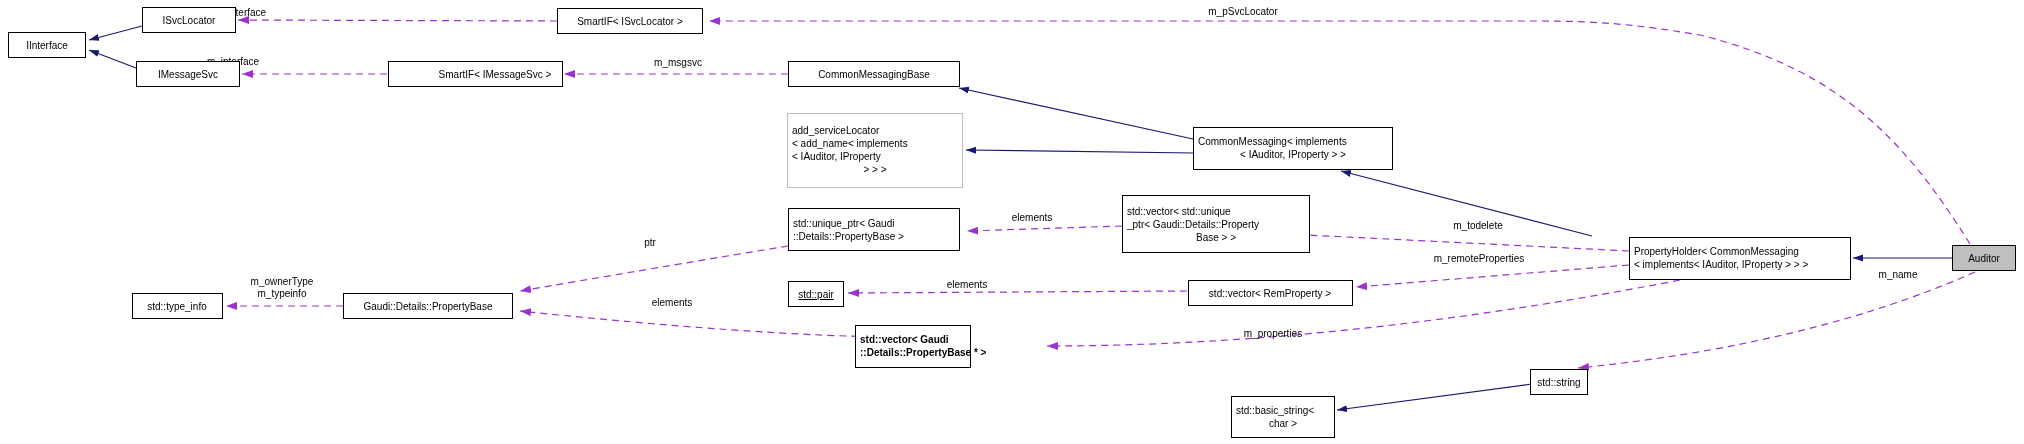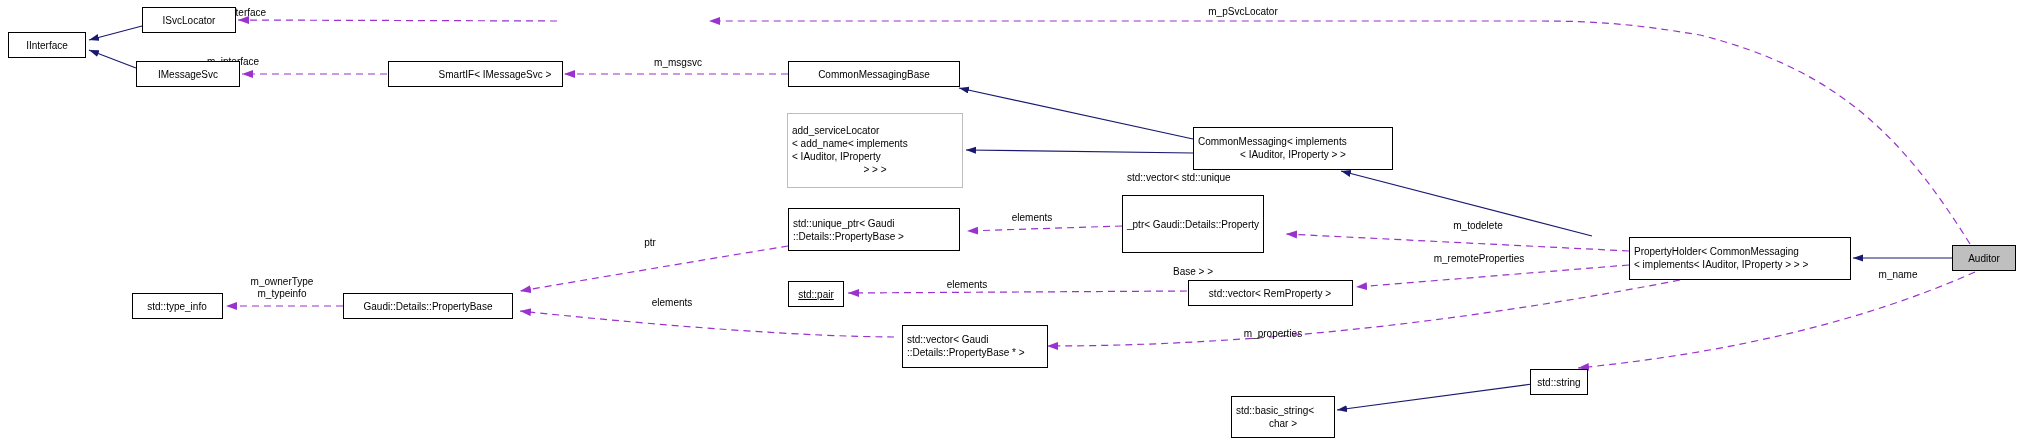--- a/index.html
+++ b/index.html
@@ -110,58 +110,61 @@
     </div>
     <div class="node node--normal" style="left: 8px; top: 32px; width: 78px; height: 26px;">
       <div class="node-line" style="text-align: center;">IInterface</div>
     </div>
     <div class="node node--normal" style="left: 142px; top: 7px; width: 94px; height: 26px;">
       <div class="node-line" style="text-align: center;">ISvcLocator</div>
     </div>
     <div class="node node--normal" style="left: 136px; top: 61px; width: 104px; height: 26px;">
       <div class="node-line" style="text-align: center;">IMessageSvc</div>
     </div>
+    <div class="node node--normal" style="left: 557px; top: 8px; width: 146px; height: 26px;">
+      <div class="node-line" style="text-align: center;">SmartIF&lt; ISvcLocator &gt;</div>
+    </div>
     <div class="node node--normal" style="left: 387.5px; top: 61px; width: 175px; height: 26px;">
       <div class="node-line" style="text-align: center; padding-left: 44px;">SmartIF&lt; IMessageSvc &gt;</div>
     </div>
     <div class="node node--normal" style="left: 788px; top: 61px; width: 172px; height: 26px;">
       <div class="node-line" style="text-align: center;">CommonMessagingBase</div>
     </div>
     <div class="node node--template" style="left: 787px; top: 112.5px; width: 176px; height: 75px;">
       <div class="node-line" style="text-align: left;">add_serviceLocator</div>
       <div class="node-line" style="text-align: left;">&lt; add_name&lt; implements</div>
       <div class="node-line" style="text-align: left;">&lt; IAuditor, IProperty</div>
       <div class="node-line" style="text-align: center;">&gt; &gt; &gt;</div>
     </div>
     <div class="node node--normal" style="left: 1193px; top: 126.5px; width: 200px; height: 43px;">
       <div class="node-line" style="text-align: left;">CommonMessaging&lt; implements</div>
       <div class="node-line" style="text-align: center;">&lt; IAuditor, IProperty &gt; &gt;</div>
     </div>
-    <div class="node node--normal" style="left: 1122px; top: 195px; width: 142px; height: 58px; gap: 34px;">
+    <div class="node node--normal" style="left: 1122px; top: 195px; width: 188px; height: 58px;">
       <div class="node-line" style="text-align: left;">std::vector&lt; std::unique</div>
       <div class="node-line" style="text-align: left;">_ptr&lt; Gaudi::Details::Property</div>
       <div class="node-line" style="text-align: center;">Base &gt; &gt;</div>
     </div>
     <div class="node node--normal" style="left: 788px; top: 208px; width: 172px; height: 43px;">
       <div class="node-line" style="text-align: left;">std::unique_ptr&lt; Gaudi</div>
       <div class="node-line" style="text-align: left;">::Details::PropertyBase &gt;</div>
     </div>
     <div class="node node--normal" style="left: 131.5px; top: 293px; width: 91px; height: 26px;">
       <div class="node-line" style="text-align: center;">std::type_info</div>
     </div>
     <div class="node node--normal" style="left: 343px; top: 293px; width: 170px; height: 26px;">
       <div class="node-line" style="text-align: center;">Gaudi::Details::PropertyBase</div>
     </div>
     <div class="node node--normal" style="left: 788px; top: 281px; width: 56px; height: 26px;">
       <div class="node-line" style="text-align: center; text-decoration: underline;">std::pair</div>
     </div>
     <div class="node node--normal" style="left: 1187.5px; top: 280px; width: 165px; height: 26px;">
       <div class="node-line" style="text-align: center;">std::vector&lt; RemProperty &gt;</div>
     </div>
-    <div class="node node--normal" style="left: 902px; top: 324.5px; width: 146px; height: 43px;">
+    <div class="node node--normal" style="left: 855px; top: 324.5px; width: 116px; height: 43px; font-weight: bold;">
       <div class="node-line" style="text-align: left;">std::vector&lt; Gaudi</div>
       <div class="node-line" style="text-align: left;">::Details::PropertyBase * &gt;</div>
     </div>
     <div class="node node--normal" style="left: 1629px; top: 236.5px; width: 222px; height: 43px;">
       <div class="node-line" style="text-align: left;">PropertyHolder&lt; CommonMessaging</div>
       <div class="node-line" style="text-align: left;">&lt; implements&lt; IAuditor, IProperty &gt; &gt; &gt;</div>
     </div>
     <div class="node node--current" style="left: 1952px; top: 245px; width: 64px; height: 26px;">
       <div class="node-line" style="text-align: center;">Auditor</div>
     </div>

